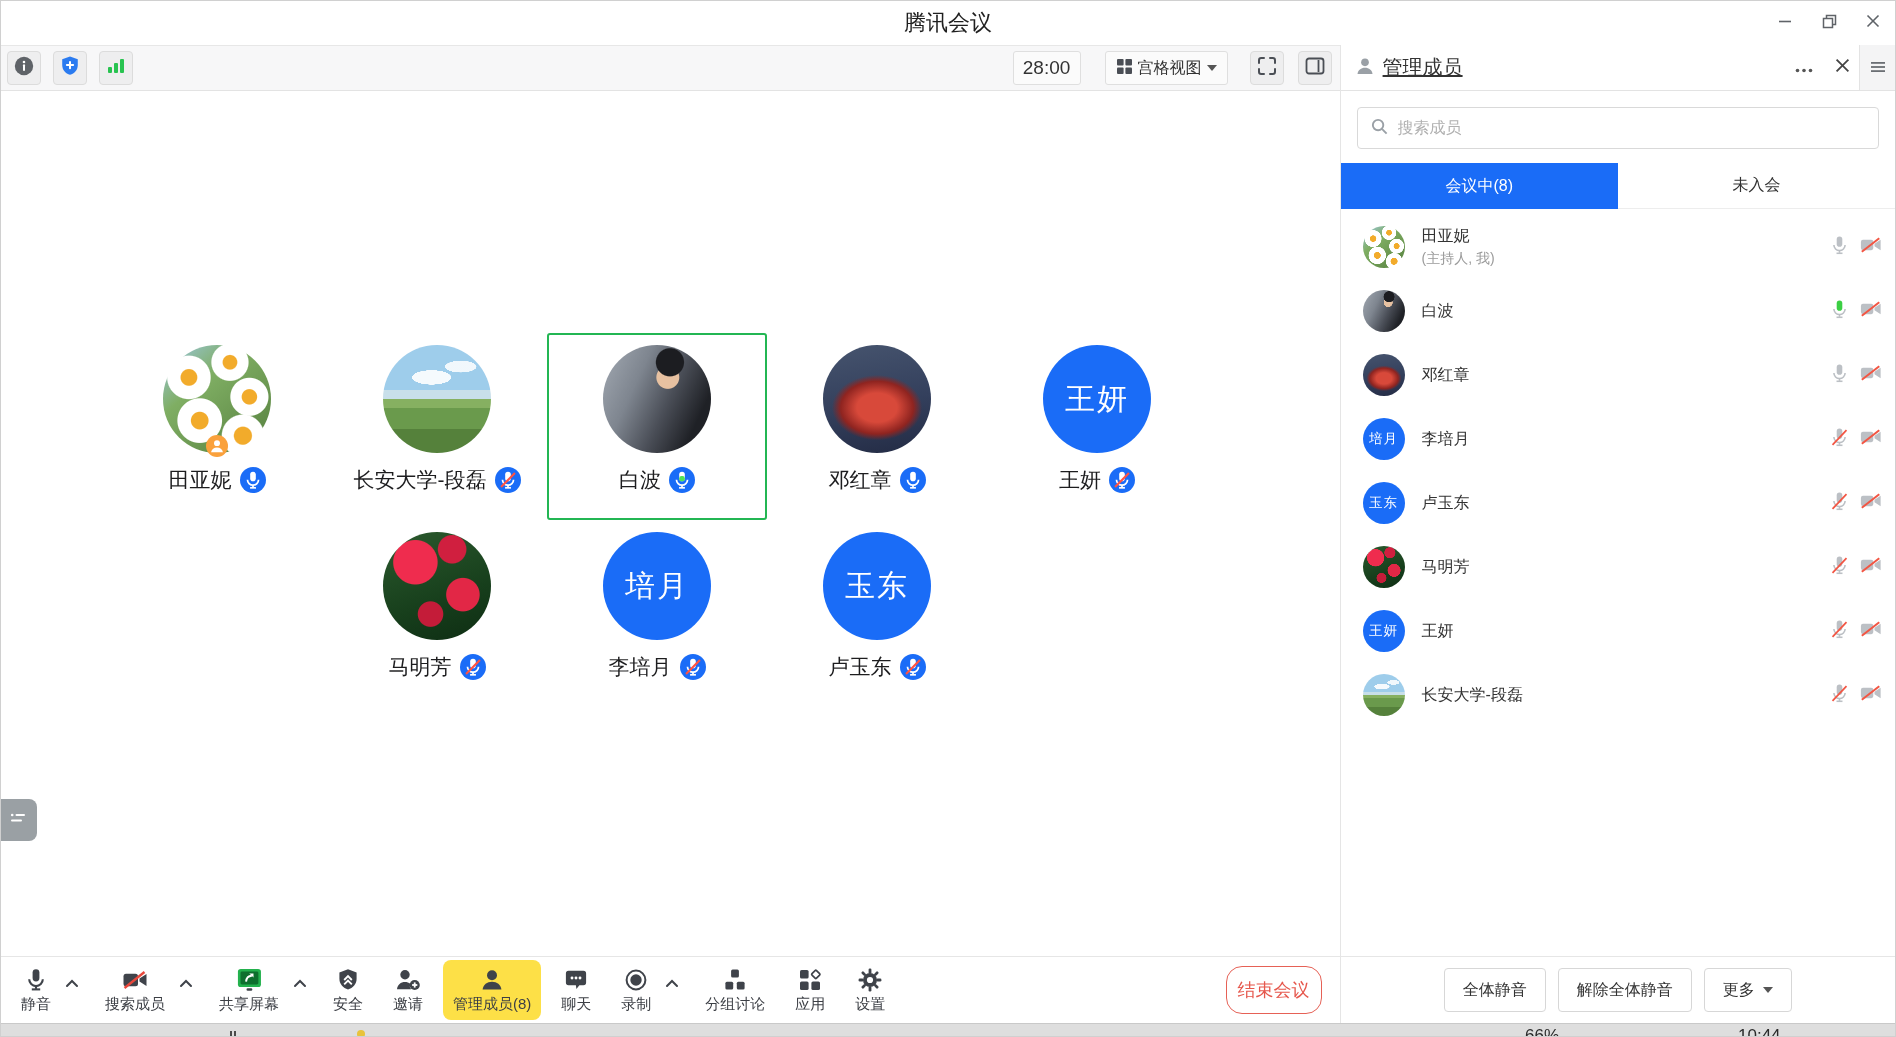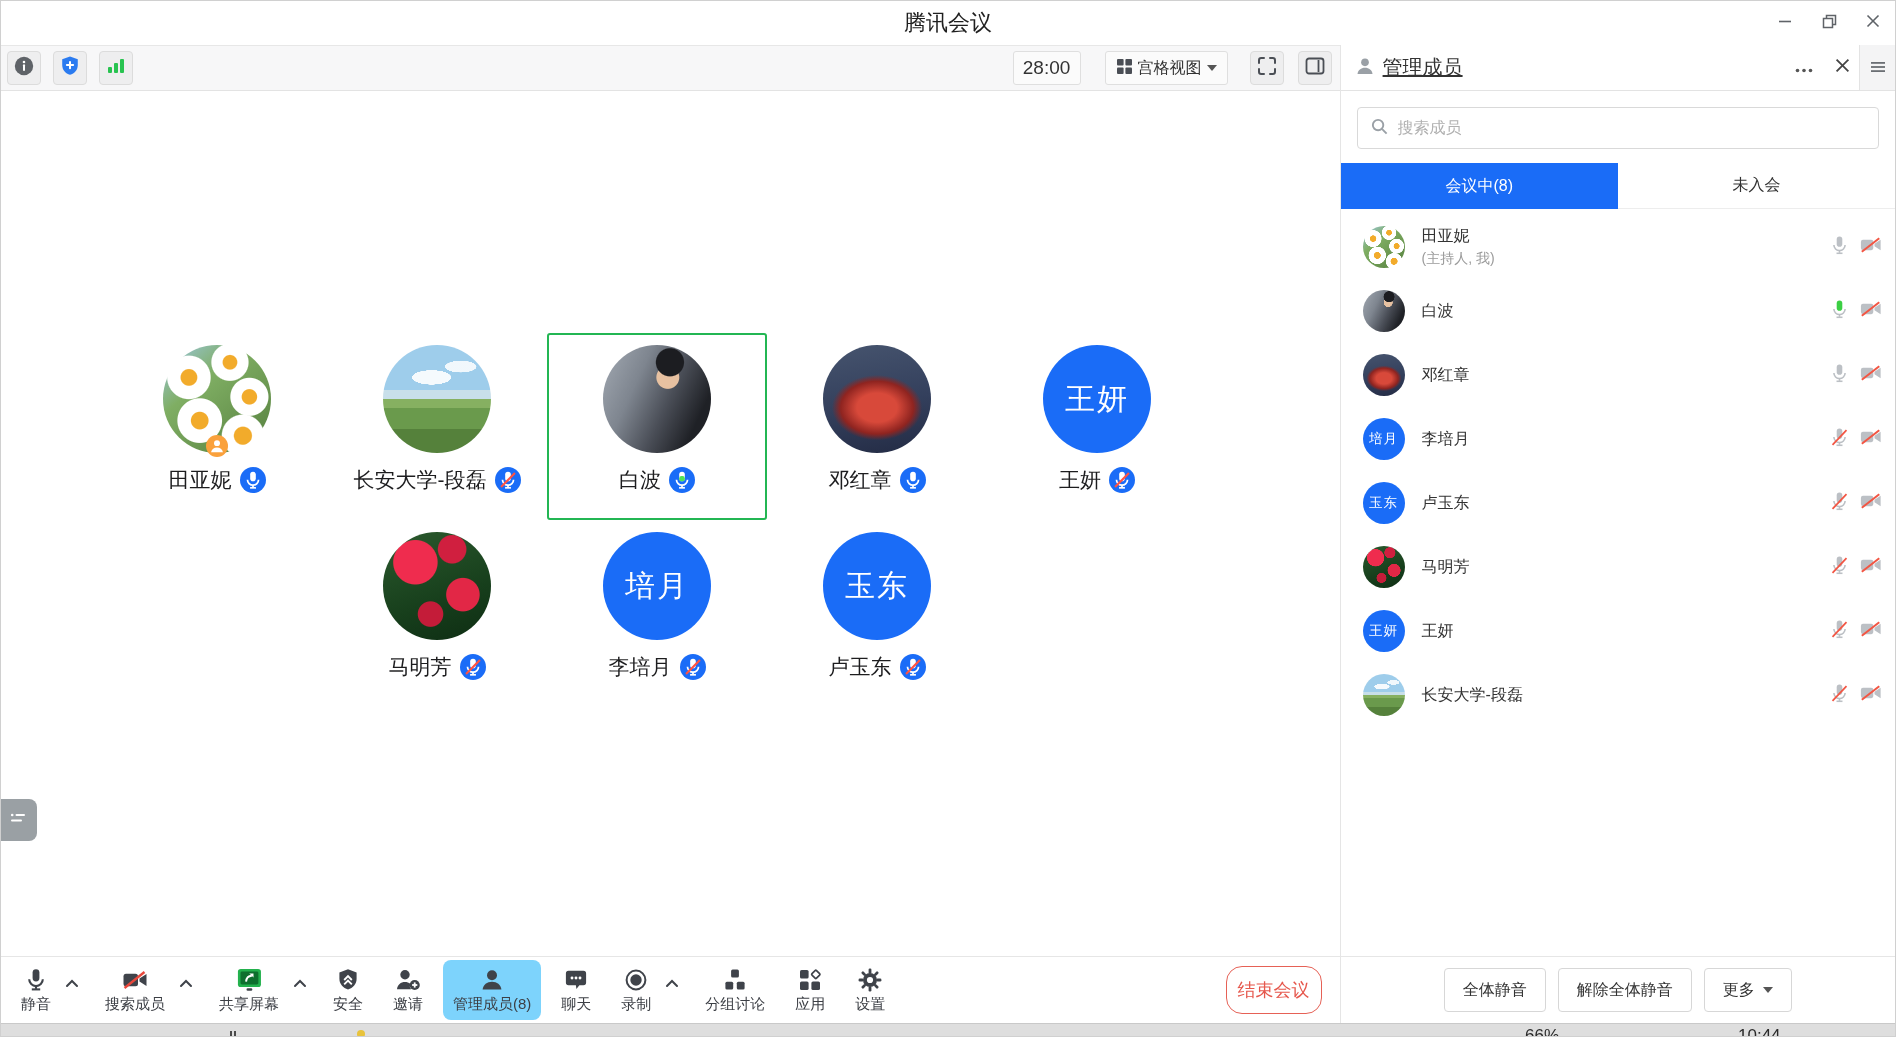--- a/index.html
+++ b/index.html
@@ -73,21 +73,21 @@
     radial-gradient(circle at 30% 28%, #ef2c4e 0 20%, rgba(0,0,0,0) 21%),
     radial-gradient(circle at 64% 16%, #d01f3f 0 12%, rgba(0,0,0,0) 13%),
     radial-gradient(circle at 74% 58%, #e22746 0 16%, rgba(0,0,0,0) 17%),
     radial-gradient(circle at 44% 76%, #c41c39 0 12%, rgba(0,0,0,0) 13%),
     linear-gradient(160deg, #2c5a2e 0%, #173f1c 60%, #0e2d13 100%); }
 
   
   .toolbar { height:67px; border-top:1px solid #e6e6e6; background:#fff; display:flex; align-items:center; padding:0 18px 0 10px; }
   .tb-items { display:flex; align-items:center; }
   .tb-item { display:flex; flex-direction:column; align-items:center; justify-content:center; gap:3px; height:60px; padding:0 10px; border-radius:8px; cursor:default; }
-  .tb-item.active { background:#7dd3fc; }
+  .tb-item.active { background:#fde047; }
   .tb-icon { height:26px; display:flex; align-items:flex-end; }
   .tb-icon svg { height:24px; width:auto; display:block; }
   .tb-label { font-size:15px; color:#3c3f45; white-space:nowrap; }
   .tb-chevron { width:22px; height:60px; display:flex; align-items:center; justify-content:center; margin:0 2px 14px 0; }
   .tb-gap { width:10px; }
   .end-btn { margin-left:auto; width:96px; height:48px; background:#fff; border:1.5px solid #e66156; border-radius:16px; color:#e6574c; font-size:18px; display:flex; align-items:center; justify-content:center; }
 
   
   .panel { width:556px; border-left:1px solid #e5e5e5; display:flex; flex-direction:column; background:#fff; }
   .panel-header { height:46px; border-bottom:1px solid #e3e3e3; display:flex; align-items:center; padding-left:14px; position:relative; }

